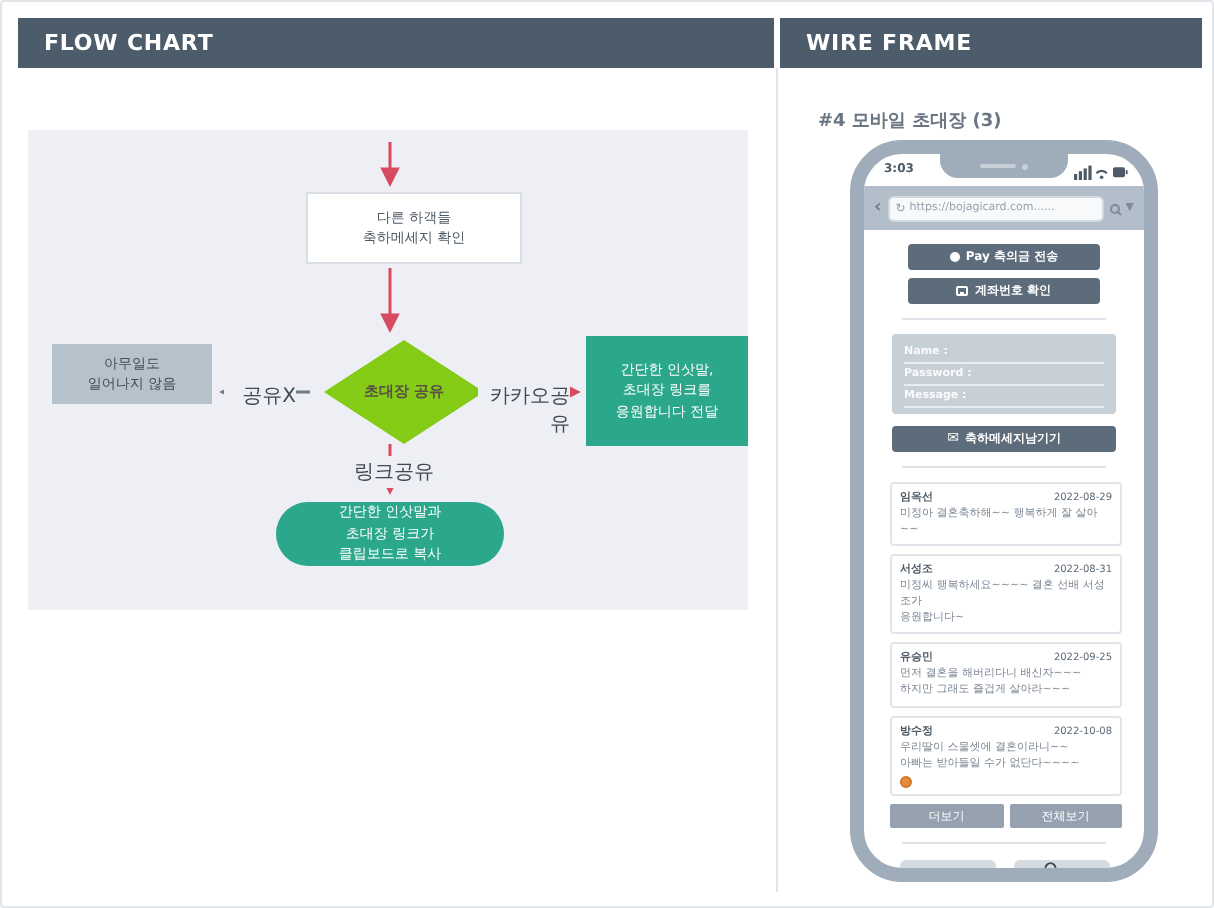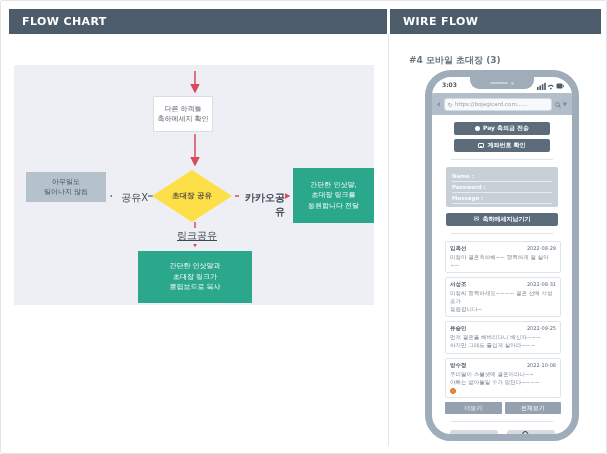--- a/index.html
+++ b/index.html
@@ -13,35 +13,35 @@
                 display:flex; align-items:center; padding-left:13px; }
   .sec-header.left { left:8px; width:378px;align-items:center; }
   .sec-header.right { left:389px; width:211px; }
   .v-divider { position:absolute; left:387px; top:33px; bottom:7px; width:1px; background:#e2e6ea; }
 
   
   .flow-bg { position:absolute; left:13px; top:64px; width:360px; height:240px; background:#edeff5; }
   .flow-svg { position:absolute; left:0; top:0; width:360px; height:240px; }
   .flow-node { position:absolute; display:flex; align-items:center; justify-content:center;
                text-align:center; white-space:pre-line; line-height:1.5; }
-  .start-box { left:139px; top:31px; width:60px; height:36px; background:#fff;
+  .start-box { left:139px; top:31px; width:108px; height:36px; background:#fff;
                border:1px solid #d9dee4; color:#4e5a66; font-size:7px; }
-  .diamond   { left:138px; top:105px; width:80px; height:52px; background:#fde047;
+  .diamond   { left:148px; top:105px; width:80px; height:52px; background:#84cc16;
                clip-path:polygon(50% 0,100% 50%,50% 100%,0 50%);
                color:#5a5243; font-size:7.5px; font-weight:700; }
   .gray-box  { left:12px; top:107px; width:80px; height:30px; background:#b5c2cc;
                color:#414e5a; font-size:7px; }
   .teal-box  { background:#2ba78c; color:#fff; font-size:7px; }
   .teal-right  { left:279px; top:103px; width:81px; height:55px; }
-  .teal-bottom { left:124px; top:186px; width:114px; height:52px; }
+  .teal-bottom { left:124px; top:186px; width:114px; height:32px;border-radius:19px; }
   .flow-label { position:absolute; background:#edeff5; color:#3f4a55; font-size:10px;
                 text-align:right; padding:1px 0; }
   .lbl-no    { left:98px;  top:125px; width:36px; }
-  .lbl-kakao { left:225px; top:125px; width:46px;font-weight:bold; }
-  .lbl-link  { left:159px; top:163px; width:44px;text-decoration:underline; }
+  .lbl-kakao { left:225px; top:125px; width:46px; }
+  .lbl-link  { left:159px; top:163px; width:44px; }
 
   
   .wire-title { position:absolute; left:408px; top:53px; font-size:9px; font-weight:700; color:#6a7683; }
   .phone { position:absolute; left:424px; top:69px; width:154px; height:371px;
            border:7px solid #9fadba; border-radius:26px; background:#fff; overflow:hidden; }
   .notch { position:absolute; top:0; left:50%; transform:translateX(-50%); width:64px; height:12px;
            background:#9fadba; border-radius:0 0 9px 9px; display:flex; align-items:center;
            justify-content:center; gap:3px; z-index:3; }
   .notch .speaker { width:18px; height:2.5px; background:#c6cfd6; border-radius:2px; }
   .notch .cam { width:3px; height:3px; background:#c6cfd6; border-radius:50%; }
@@ -96,21 +96,21 @@
 </style>
 </head>
 <body>
 
 <div class="page">
 
   <div class="sec-header left">
     <span>FLOW CHART</span>
   </div>
   <div class="sec-header right">
-    <span>WIRE FLOW</span>
+    <span>WIRE FRAME</span>
   </div>
   <div class="v-divider"></div>
 
   <div class="flow-bg">
     <svg class="flow-svg" viewBox="0 0 360 240">
       <defs>
         <marker id="arR" viewBox="0 0 8 8" refX="6" refY="4" markerWidth="6.5" markerHeight="6.5" orient="auto">
           <path d="M0,0 L8,4 L0,8 z" fill="#d84a5f"></path>
         </marker>
         <marker id="arG" viewBox="0 0 8 8" refX="6" refY="4" markerWidth="6.5" markerHeight="6.5" orient="auto">

